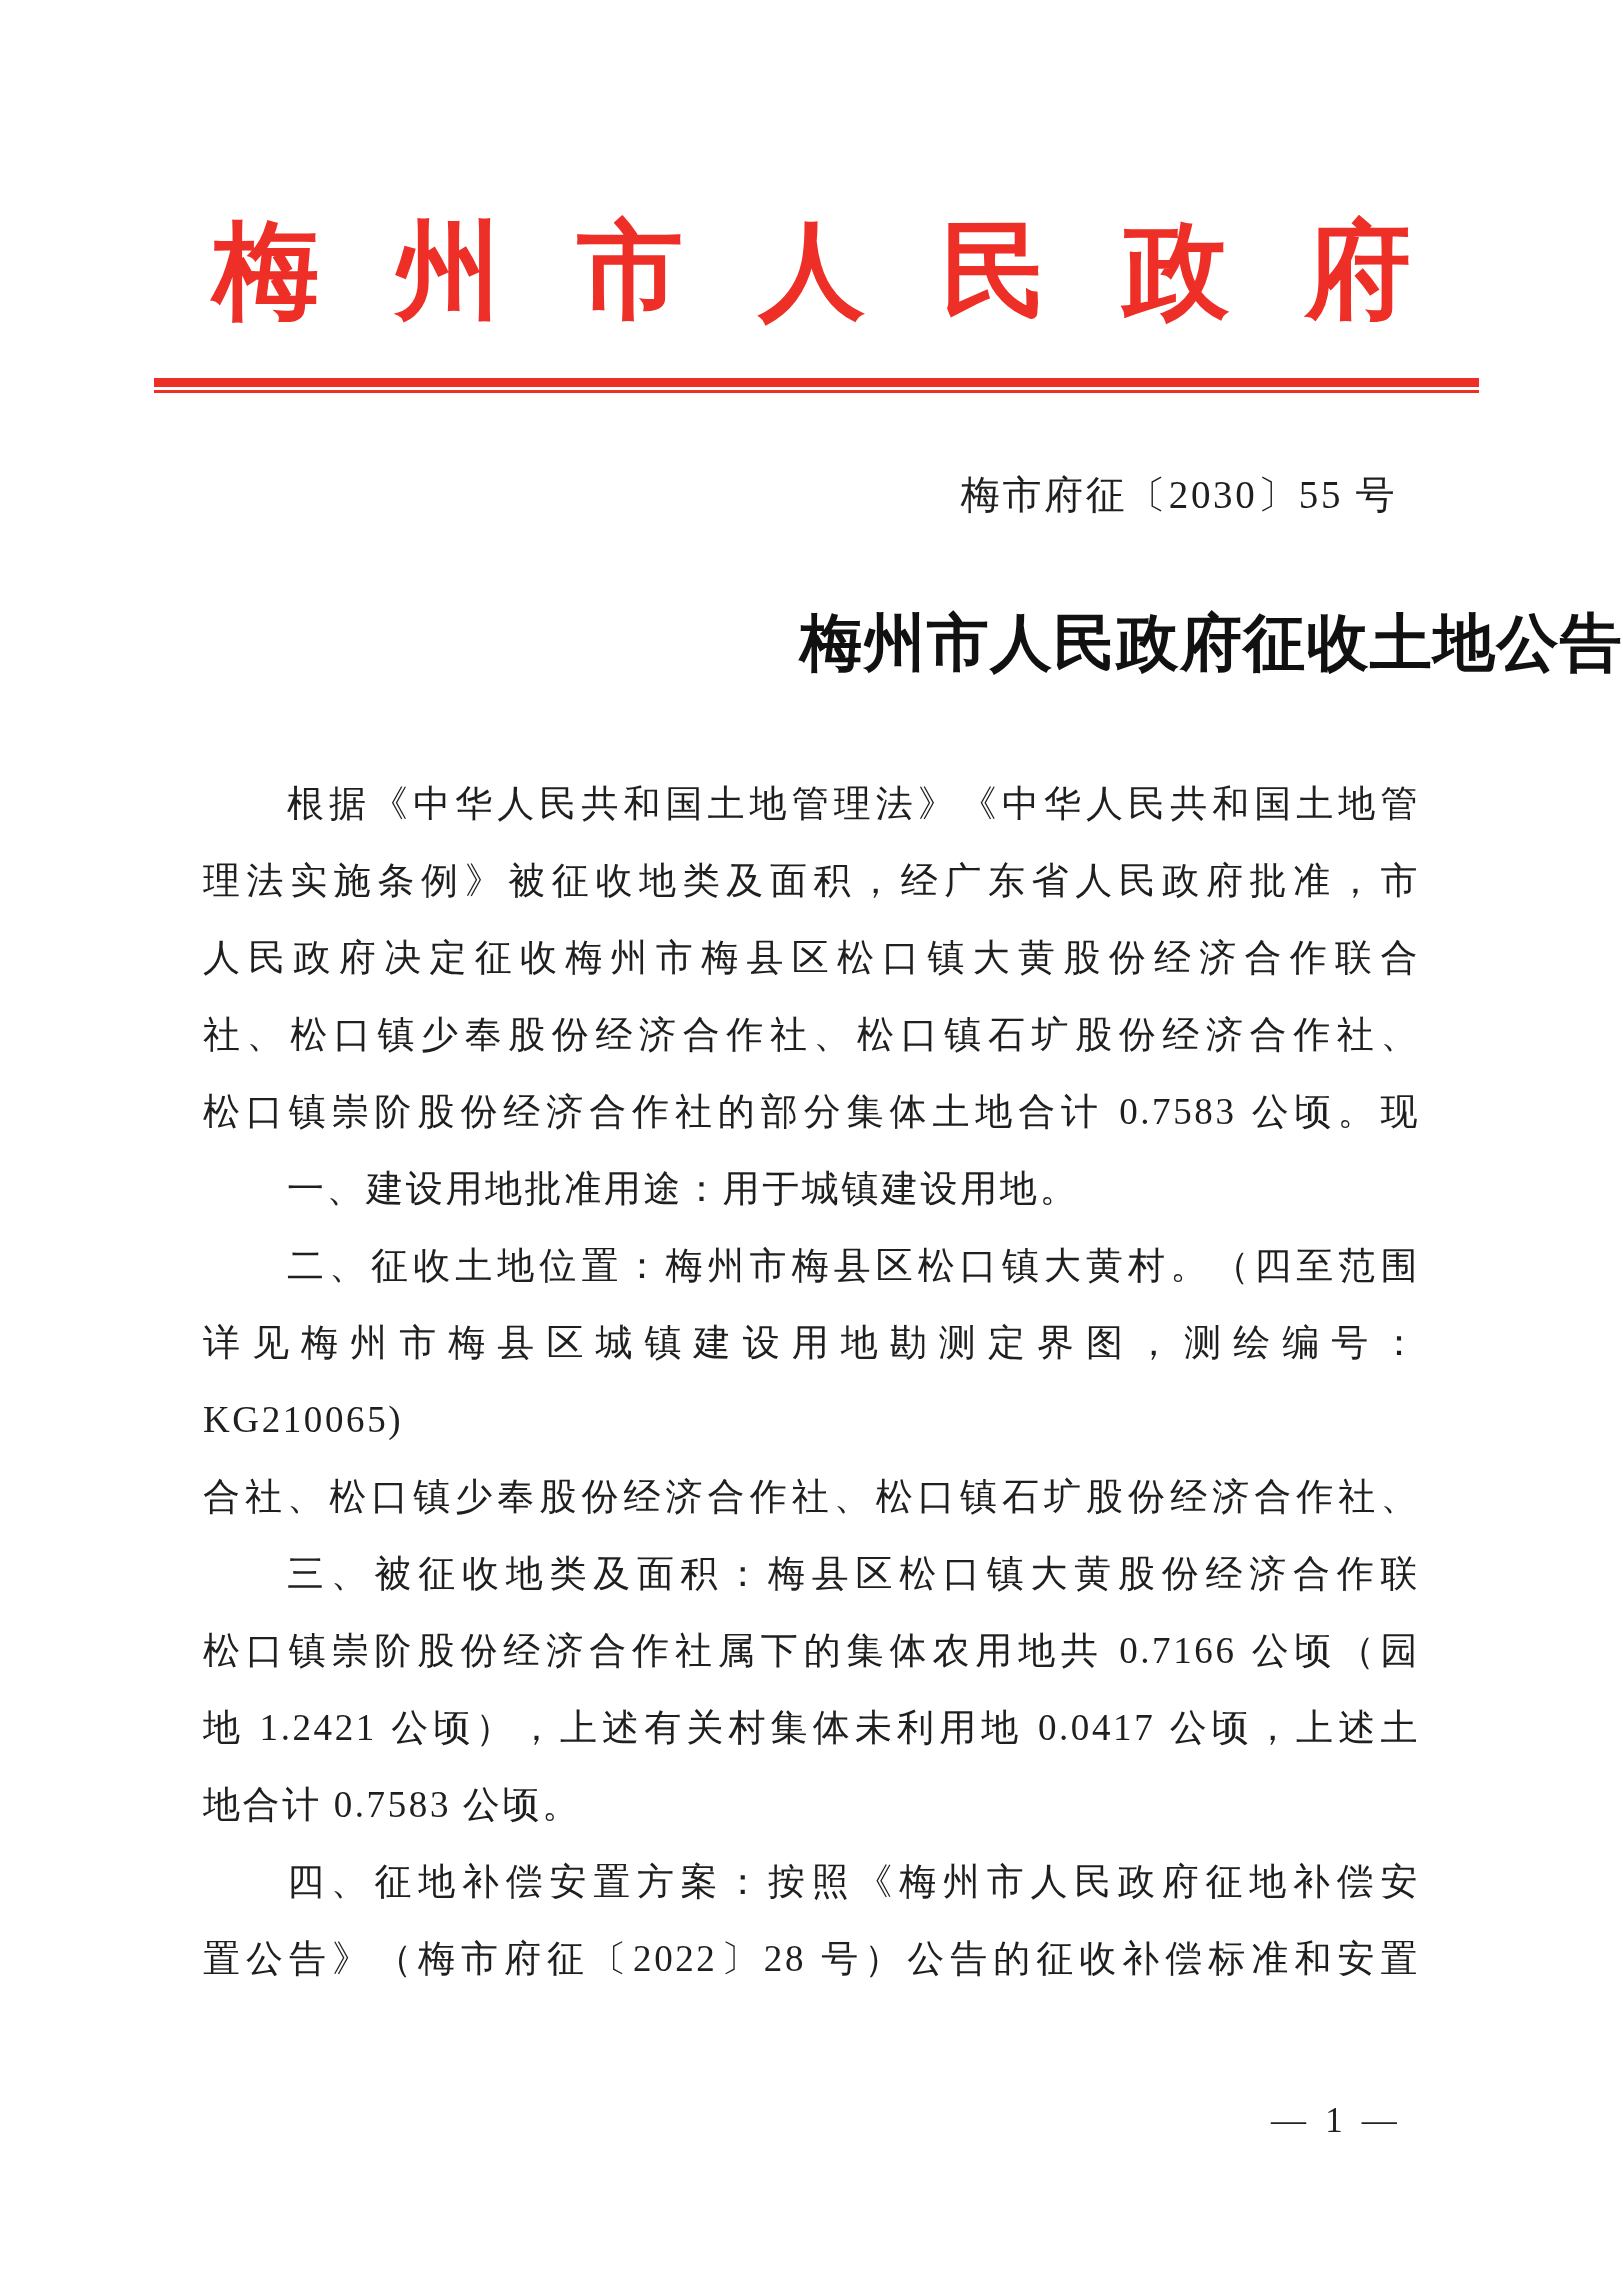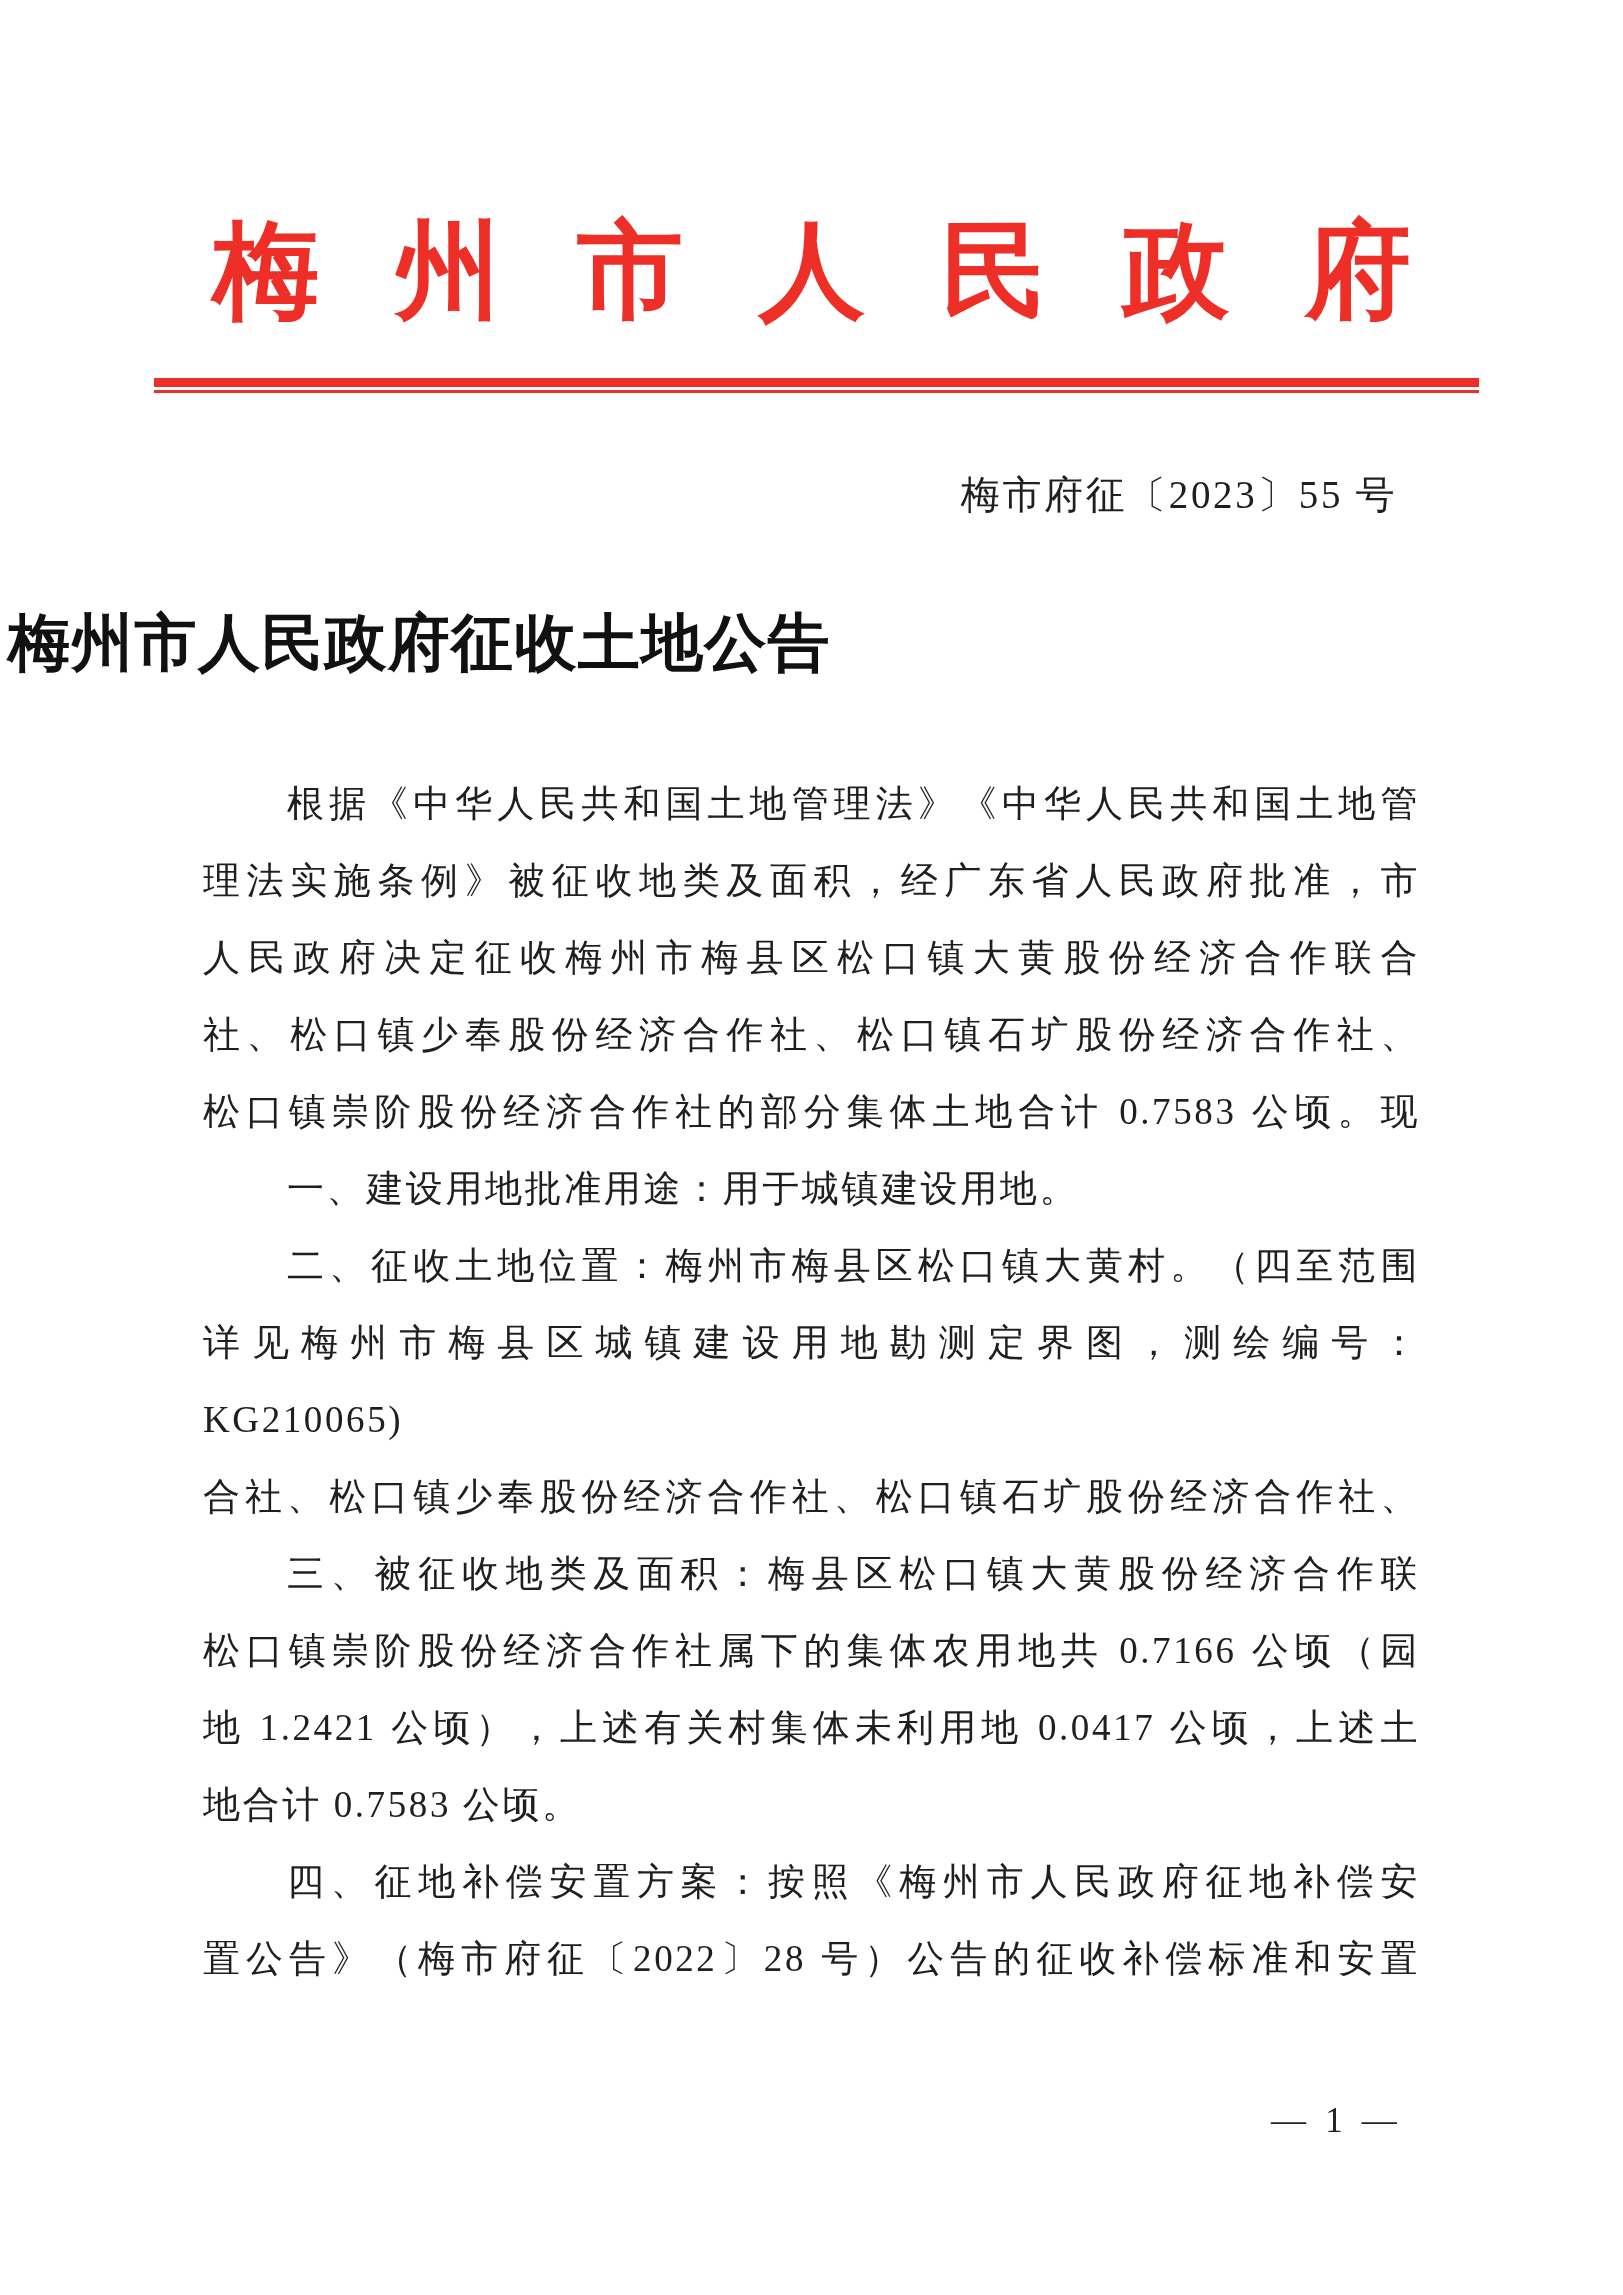--- a/index.html
+++ b/index.html
@@ -39,25 +39,25 @@
     top:469px;right:226px;
     font-size:39px;line-height:52px;
     letter-spacing:2.6px;
     color:var(--ink);
     white-space:nowrap;
   }
   
   .doc-title{
     position:absolute;
     top:607px;left:0;right:0;
-    text-align:left;
+    text-align:right;
     font-size:62px;line-height:72px;
     font-weight:bold;
     letter-spacing:1.3px;
-    padding-left:8px;
+    padding-left:18px;
     color:#111;
     white-space:nowrap;
   }
   
   .body{
     position:absolute;
     top:765px;left:203px;
     width:1217px;
     color:var(--ink);
   }
@@ -84,21 +84,21 @@
 </style>
 </head>
 <body>
 
 <div class="page">
 
   <div class="letterhead">梅州市人民政府</div>
 
   <div class="red-rule"></div>
 
-  <div class="doc-number">梅市府征〔2023〕55 号</div>
+  <div class="doc-number">梅市府征〔2030〕55 号</div>
 
   <div class="doc-title">梅州市人民政府征收土地公告</div>
 
   <div class="body">
 
   <div class="line indent fill">根据《中华人民共和国土地管理法》《中华人民共和国土地管</div>
       <div class="line fill">理法实施条例》被征收地类及面积，经广东省人民政府批准，市</div>
       <div class="line fill">人民政府决定征收梅州市梅县区松口镇大黄股份经济合作联合</div>
       <div class="line fill">社、松口镇少奉股份经济合作社、松口镇石圹股份经济合作社、</div>
       <div class="line fill">松口镇崇阶股份经济合作社的部分集体土地合计 0.7583 公顷。现</div>

